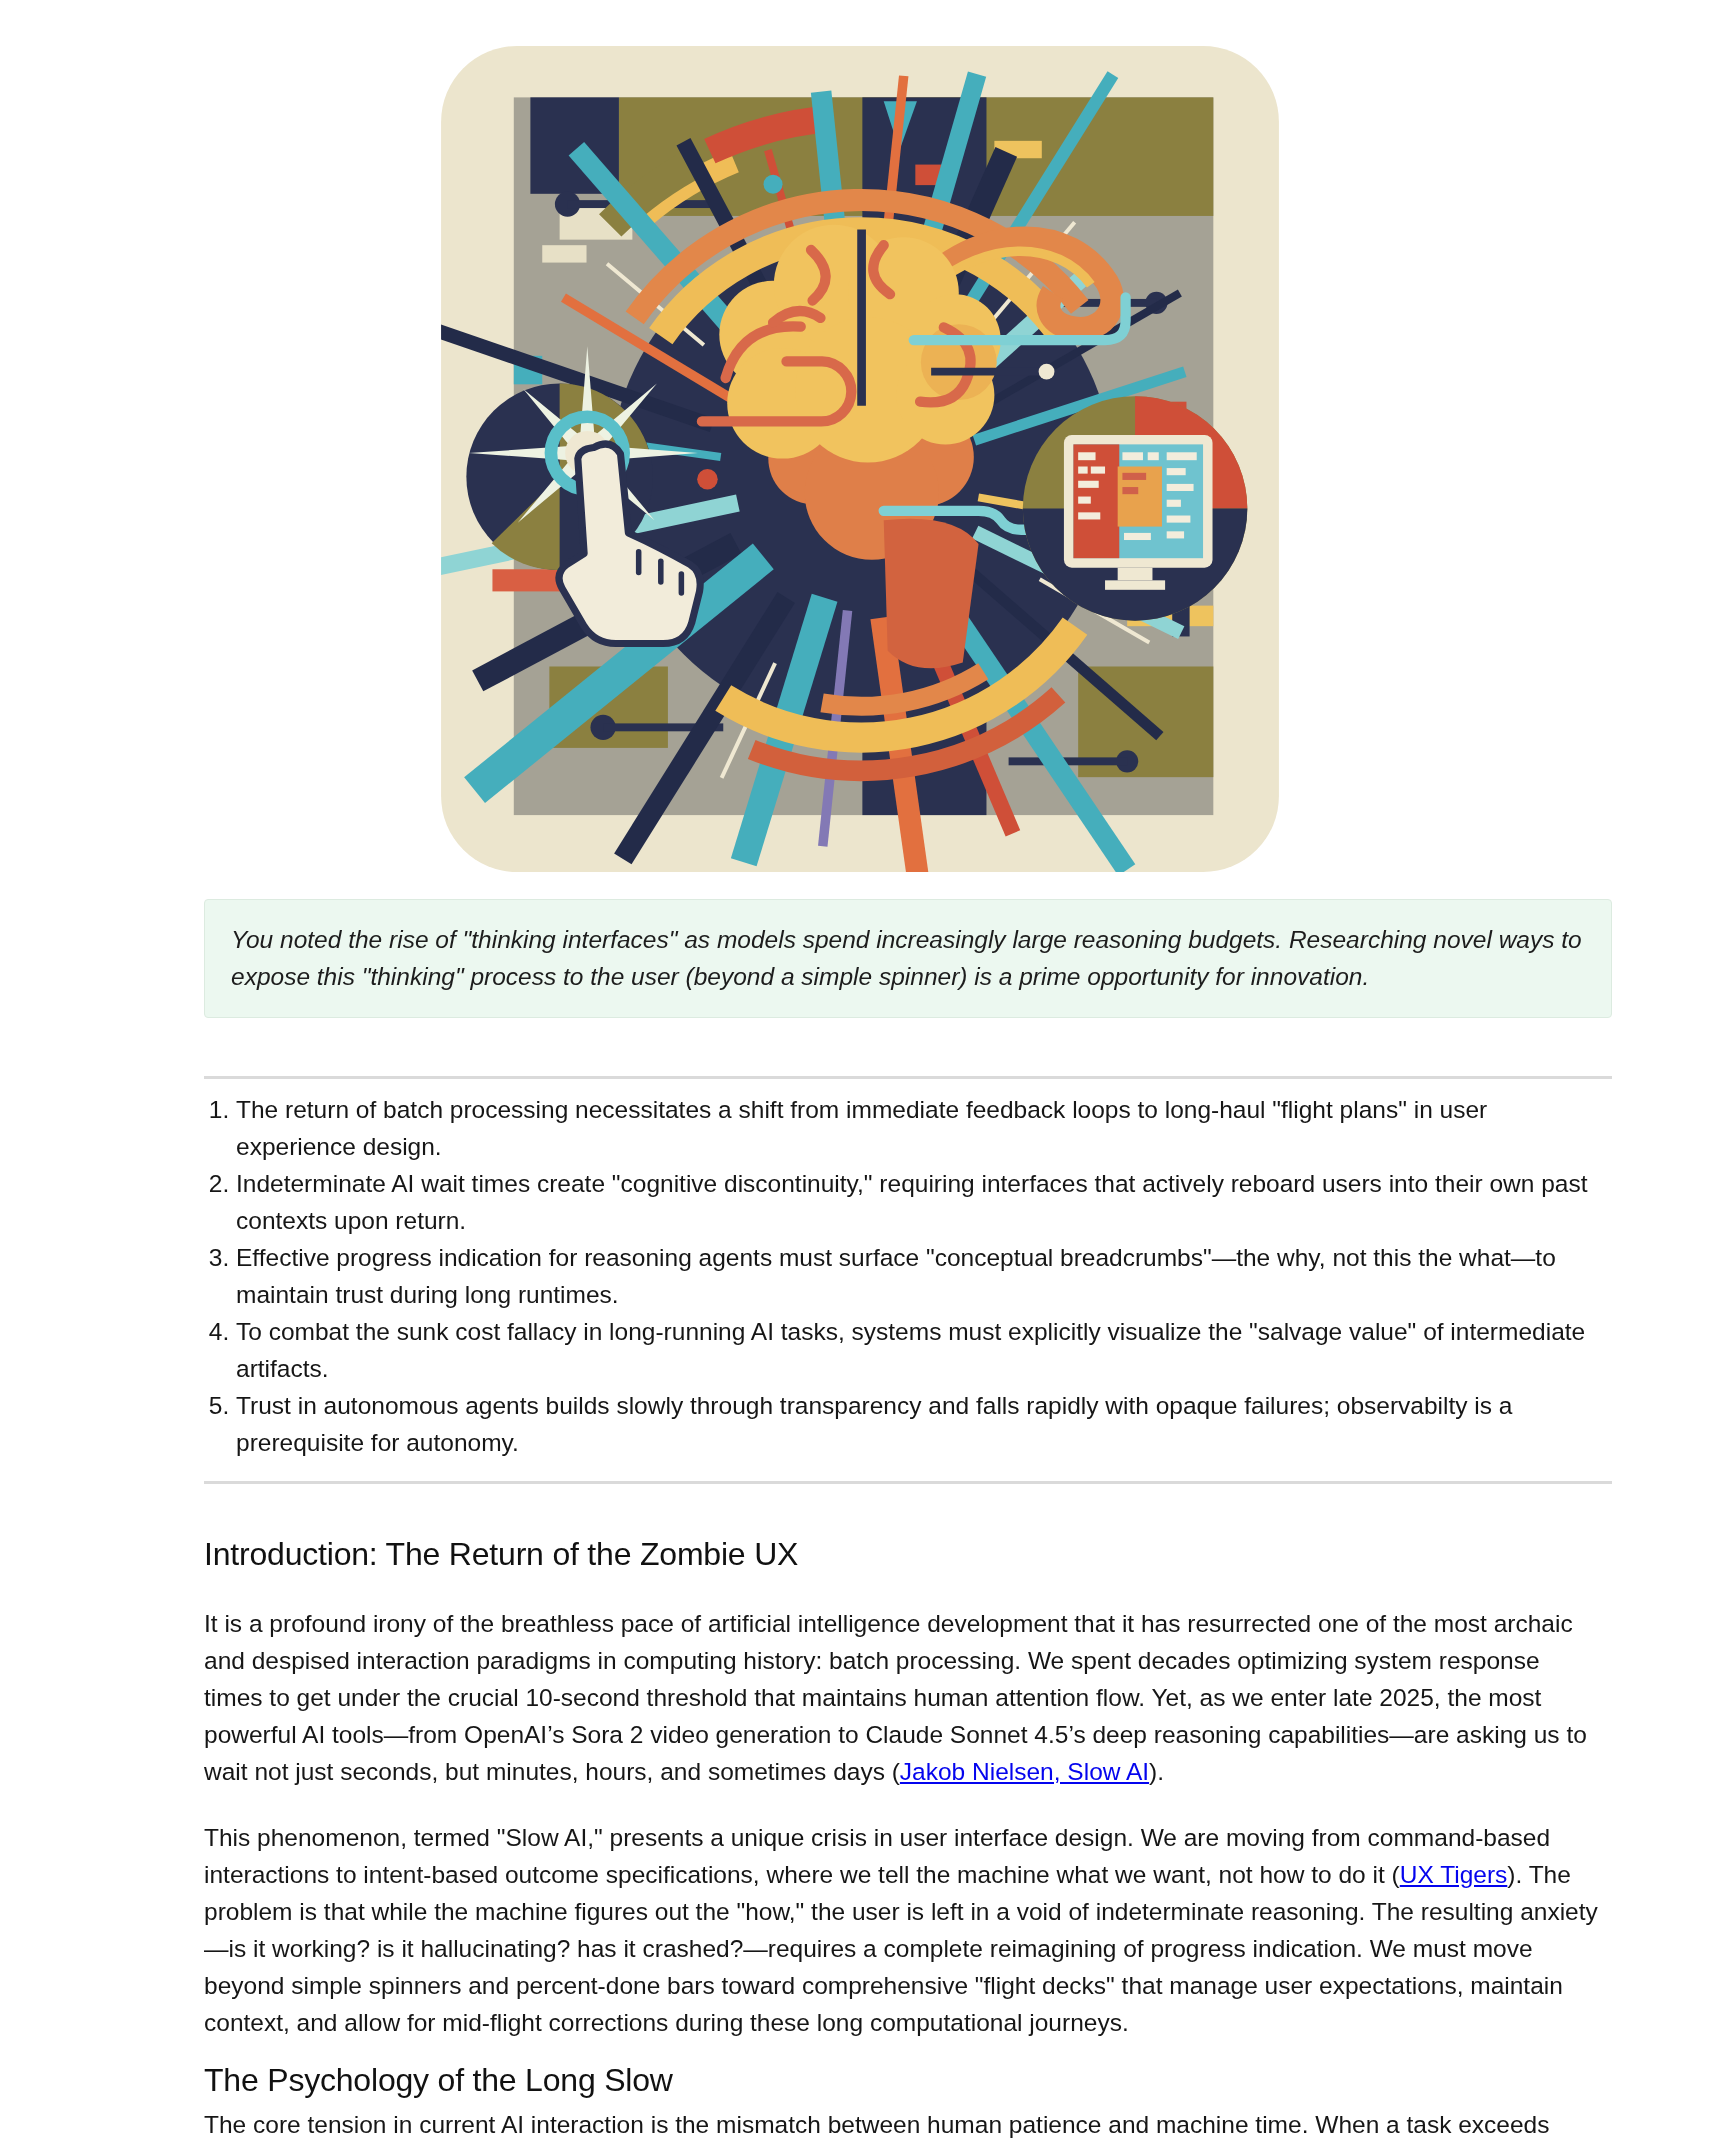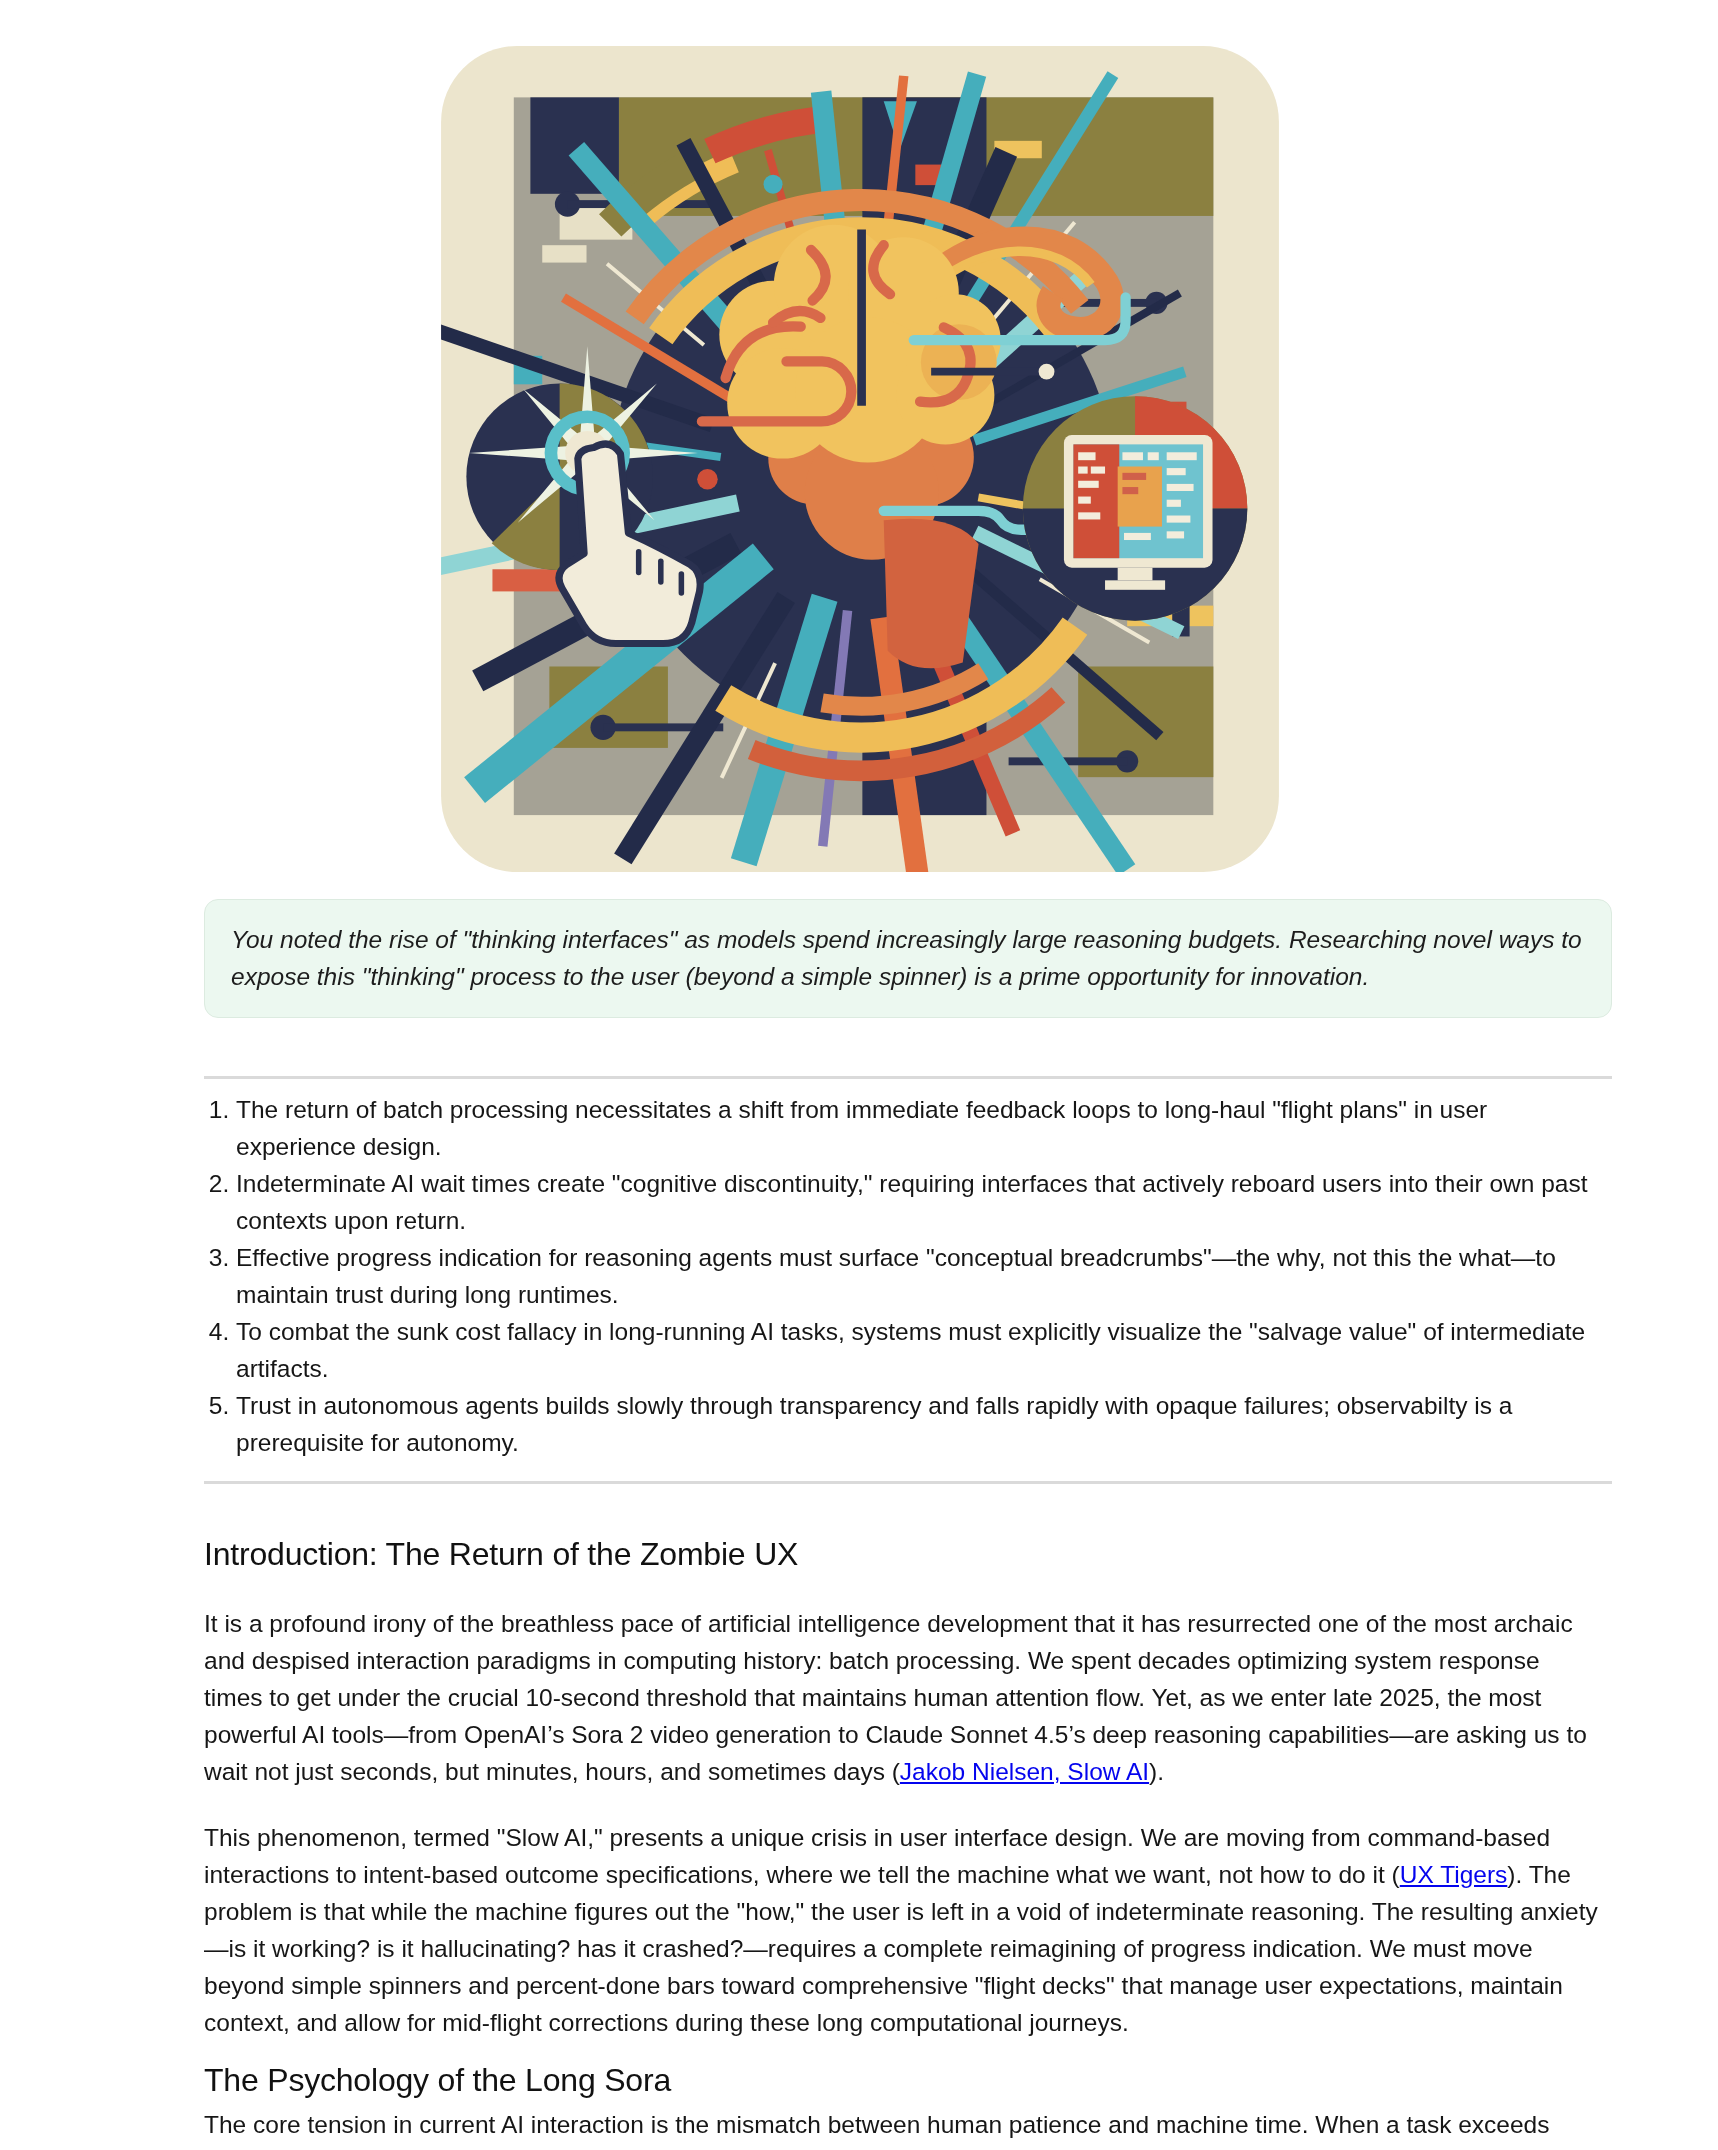--- a/index.html
+++ b/index.html
@@ -9,21 +9,21 @@
     font-size:24.5px;line-height:37px;color:#161616;
     -webkit-font-smoothing:antialiased;
   }
   .content{margin-left:204px;width:1408px;}
   .hero-wrap{padding-top:46px;margin-left:237px;width:838px;}
   .hero-wrap svg{display:block;}
   .callout{
     margin-top:27px;
     background:#ecf8f0;
     border:1.6px solid #dcebe0;
-    border-radius:14px;
+    border-radius:4px;
     padding:21.3px 26px;
     font-style:italic;color:#1d1d1d;
   }
   .divider{height:3.2px;background:#dadada;border:none;margin:0;}
   .divider.d1{margin-top:58px;}
   .divider.d2{margin-top:20.5px;}
   ol.takeaways{margin:12px 0 0 0;padding:0 0 0 32px;}
   ol.takeaways li{margin:0;padding:0;}
   h2{
     font-size:32px;line-height:38px;font-weight:400;color:#111;
@@ -293,18 +293,18 @@
   </ol>
 
   <hr class="divider d2">
 
   <h2>Introduction: The Return of the Zombie UX</h2>
 
   <p><span>It is a profound irony of the breathless pace of artificial intelligence development that it has resurrected one of the most archaic and despised interaction paradigms in computing history: batch processing. We spent decades optimizing system response times to get under the crucial 10-second threshold that maintains human attention flow. Yet, as we enter late 2025, the most powerful AI tools—from OpenAI’s Sora 2 video generation to Claude Sonnet 4.5’s deep reasoning capabilities—are asking us to wait not just seconds, but minutes, hours, and sometimes days (</span><a class="doclink" href="#">Jakob Nielsen, Slow AI</a><span>).</span></p>
 
   <p class="p2"><span>This phenomenon, termed "Slow AI," presents a unique crisis in user interface design. We are moving from command-based interactions to intent-based outcome specifications, where we tell the machine </span><span class="it">what</span><span> we want, not </span><span class="it">how</span><span> to do it (</span><a class="doclink" href="#">UX Tigers</a><span>). The problem is that while the machine figures out the "how," the user is left in a void of indeterminate reasoning. The resulting anxiety—is it working? is it hallucinating? has it crashed?—requires a complete reimagining of progress indication. We must move beyond simple spinners and percent-done bars toward comprehensive "flight decks" that manage user expectations, maintain context, and allow for mid-flight corrections during these long computational journeys.</span></p>
 
-  <h2 class="h-psy">The Psychology of the Long Sora</h2>
+  <h2 class="h-psy">The Psychology of the Long Slow</h2>
 
   <p class="p3">The core tension in current AI interaction is the mismatch between human patience and machine time. When a task exceeds</p>
 
 </div>
 
 
 </body></html>

